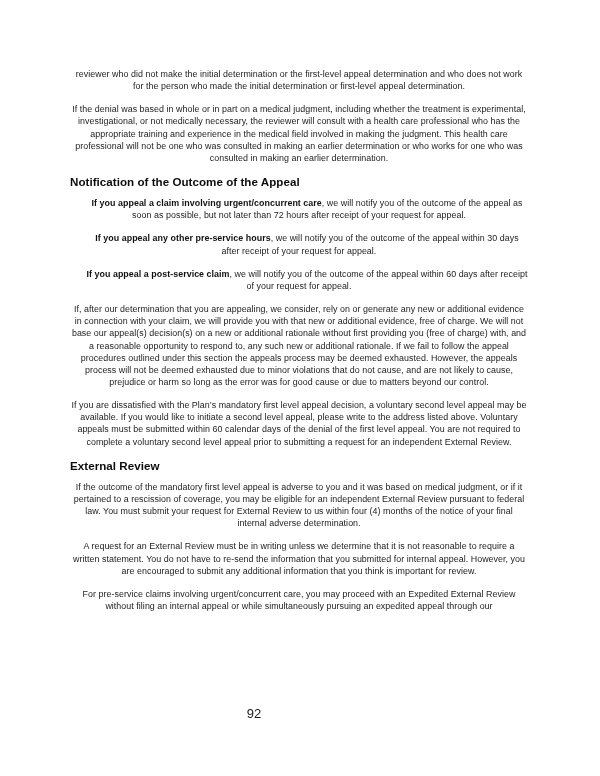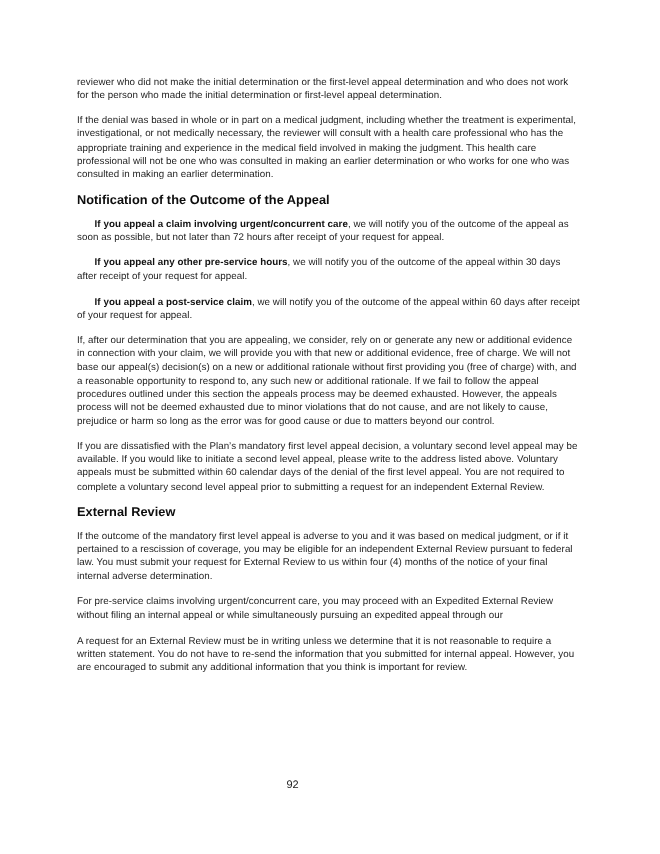--- a/index.html
+++ b/index.html
@@ -25,60 +25,60 @@
   .content {
     position: absolute;
     left: 70px;
     top: 68px;
     width: 458px;
   }
   p.para {
     margin: 0 0 11px 0;
     font-size: 8.9px;
     line-height: 12.15px;
-    text-align: left;
+    text-align: center;
     color: #1c1c1c;
     letter-spacing: 0.005em;
   }
   p.para b, p.para .lead {
     font-weight: bold;
     color: #111111;
     padding-left: 16px;
   }
   h2.heading {
     margin: 7px 0 8px 0;
     font-size: 11.6px;
     line-height: 14px;
     font-weight: bold;
     color: #0d0d0d;
     letter-spacing: 0.003em;
   }
   .page-number {
     position: absolute;
-    left: 16px;
+    left: 4px;
     top: 708px;
     width: 500px;
     text-align: center;
-    font-size: 10px;
+    font-size: 13px;
     line-height: 12px;
     color: #1c1c1c;
   }
 </style>
 </head>
 <body>
 
 <div class="page">
   <div class="content" id="content-root">
       <p class="para">reviewer who did not make the initial determination or the first-level appeal determination and who does not work for the person who made the initial determination or first-level appeal determination.</p>
       <p class="para">If the denial was based in whole or in part on a medical judgment, including whether the treatment is experimental, investigational, or not medically necessary, the reviewer will consult with a health care professional who has the appropriate training and experience in the medical field involved in making the judgment.  This health care professional will not be one who was consulted in making an earlier determination or who works for one who was consulted in making an earlier determination.</p>
       <h2 class="heading">Notification of the Outcome of the Appeal</h2>
       <p class="para"><b class="lead">If you appeal a claim involving urgent/concurrent care</b><span>, we will notify you of the outcome of the appeal as soon as possible, but not later than 72 hours after receipt of your request for appeal.</span></p>
       <p class="para"><b class="lead">If you appeal any other pre-service hours</b><span>, we will notify you of the outcome of the appeal within 30 days after receipt of your request for appeal.</span></p>
       <p class="para"><b class="lead">If you appeal a post-service claim</b><span>, we will notify you of the outcome of the appeal within 60 days after receipt of your request for appeal.</span></p>
       <p class="para">If, after our determination that you are appealing, we consider, rely on or generate any new or additional evidence in connection with your claim, we will provide you with that new or additional evidence, free of charge. We will not base our appeal(s) decision(s) on a new or additional rationale without first providing you (free of charge) with, and a reasonable opportunity to respond to, any such new or additional rationale. If we fail to follow the appeal procedures outlined under this section the appeals process may be deemed exhausted. However, the appeals process will not be deemed exhausted due to minor violations that do not cause, and are not likely to cause, prejudice or harm so long as the error was for good cause or due to matters beyond our control.</p>
       <p class="para">If you are dissatisfied with the Plan’s mandatory first level appeal decision, a voluntary second level appeal may be available.   If you would like to initiate a second level appeal, please write to the address listed above.  Voluntary appeals must be submitted within 60 calendar days of the denial of the first level appeal.  You are not required to complete a voluntary second level appeal prior to submitting a request for an independent External Review.</p>
       <h2 class="heading">External Review</h2>
       <p class="para">If the outcome of the mandatory first level appeal is adverse to you and it was based on medical judgment, or if it pertained to a rescission of coverage, you may be eligible for an independent External Review pursuant to federal law.  You must submit your request for External Review to us within four (4) months of the notice of your final internal adverse determination.</p>
+      <p class="para">A request for an External Review must be in writing unless we determine that it is not reasonable to require a written statement.  You do not have to re-send the information that you submitted for internal appeal.  However, you are encouraged to submit any additional information that you think is important for review.</p>
       <p class="para">For pre-service claims involving urgent/concurrent care, you may proceed with an Expedited External Review without filing an internal appeal or while simultaneously pursuing an expedited appeal through our</p>
-      <p class="para">A request for an External Review must be in writing unless we determine that it is not reasonable to require a written statement.  You do not have to re-send the information that you submitted for internal appeal.  However, you are encouraged to submit any additional information that you think is important for review.</p>
     </div>
   <div class="page-number">92</div>
 </div>
 
 </body></html>

